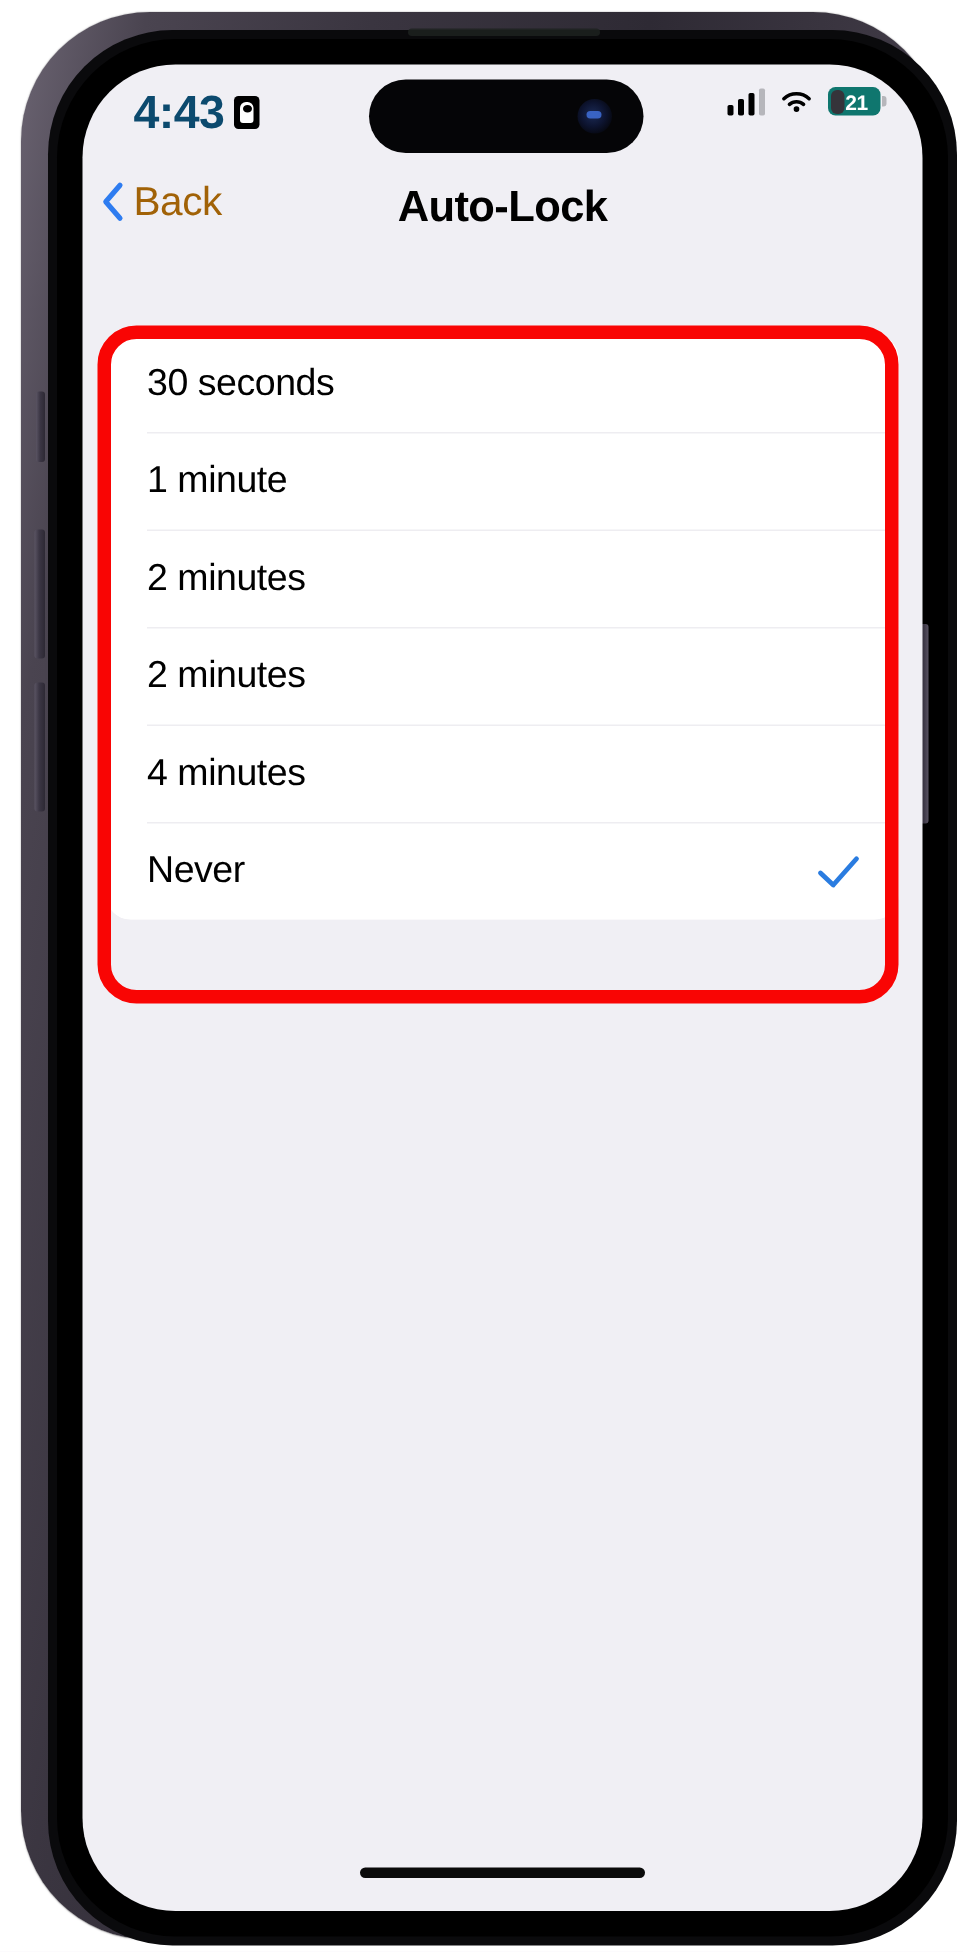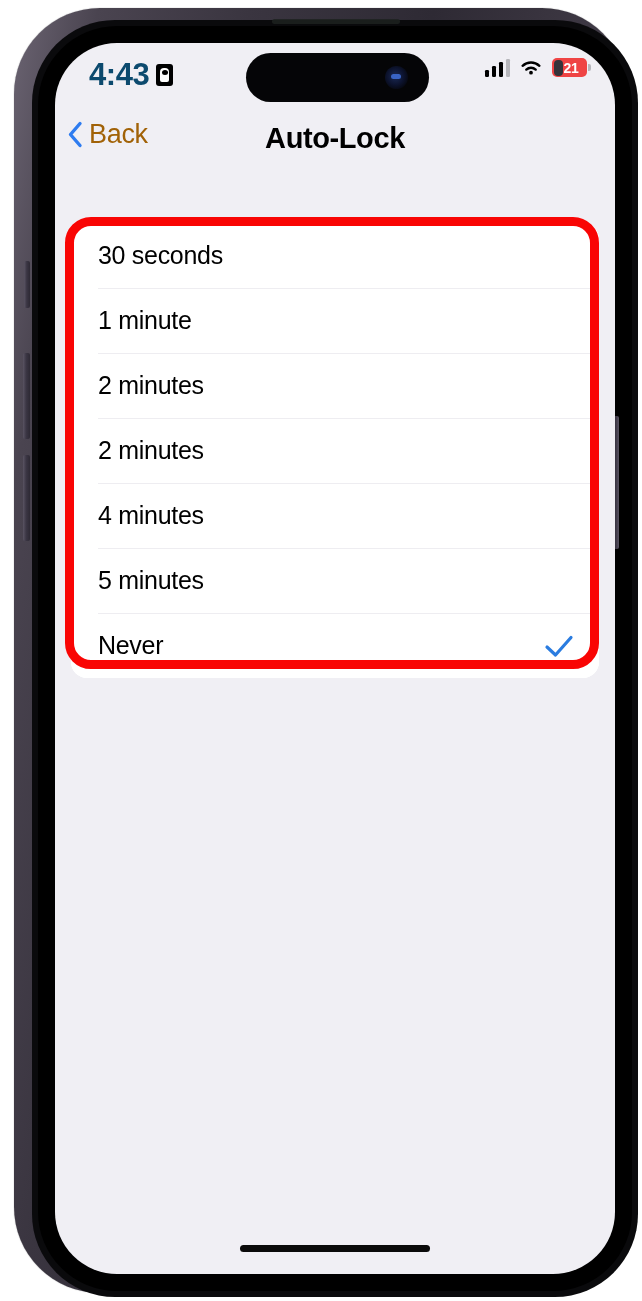--- a/index.html
+++ b/index.html
@@ -171,21 +171,21 @@
   .cell-bars span:nth-child(3) { height: 15px; }
   .cell-bars span:nth-child(4) { height: 18px; background: #b6b6bb; }
 
   .wifi-icon { width: 24px; height: 18px; display:block; }
 
   .battery {
     position: relative;
     width: 35px;
     height: 19px;
     border-radius: 5px;
-    background: #ef4444;
+    background: #0f766e;
     display: flex;
     align-items: center;
   }
   .battery::after {
     content: "";
     position: absolute;
     right: -4px;
     top: 6px;
     width: 3px;
     height: 7px;
@@ -383,23 +383,20 @@
       </div>
 
       <div class="list-row">
         <span class="row-label">2 minutes</span>
       </div>
 
       <div class="list-row">
         <span class="row-label">4 minutes</span>
       </div>
 
-      <div class="list-row">
-        <span class="row-label">5 minutes</span>
-      </div>
 
       <div class="list-row">
         <span class="row-label">Never</span>
         <span>
           <svg class="check-icon" viewBox="0 0 30 24">
             <path d="M3 13 11.5 21 27 3.5" stroke="#2a7ce0" stroke-width="3.2" fill="none" stroke-linecap="round" stroke-linejoin="round"></path>
           </svg>
         </span>
       </div>
 

